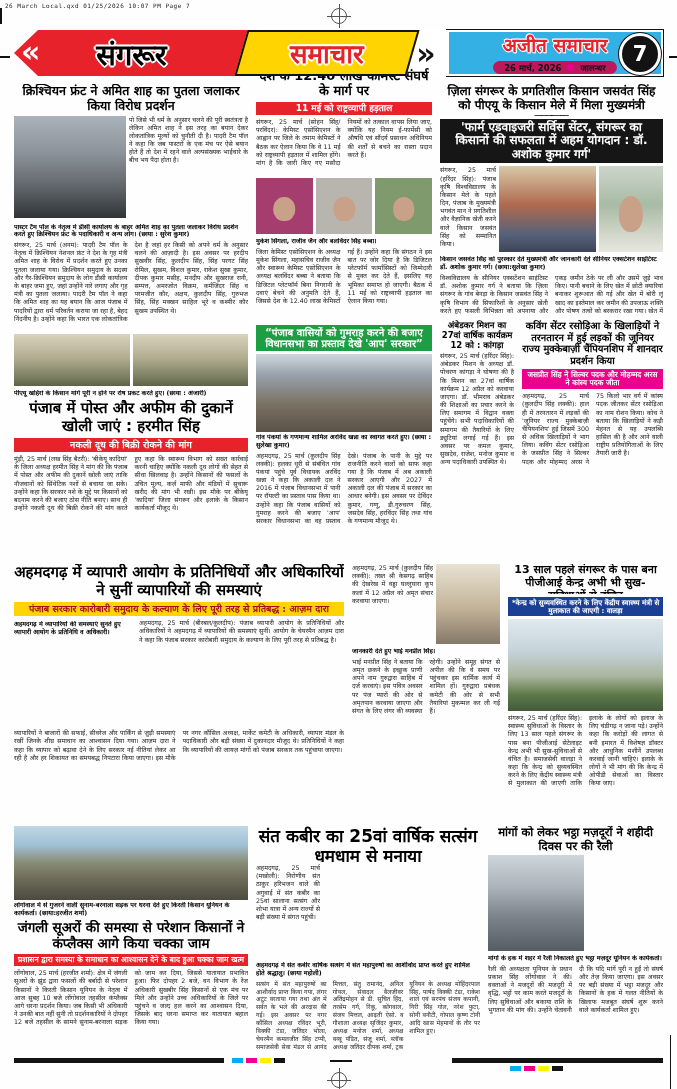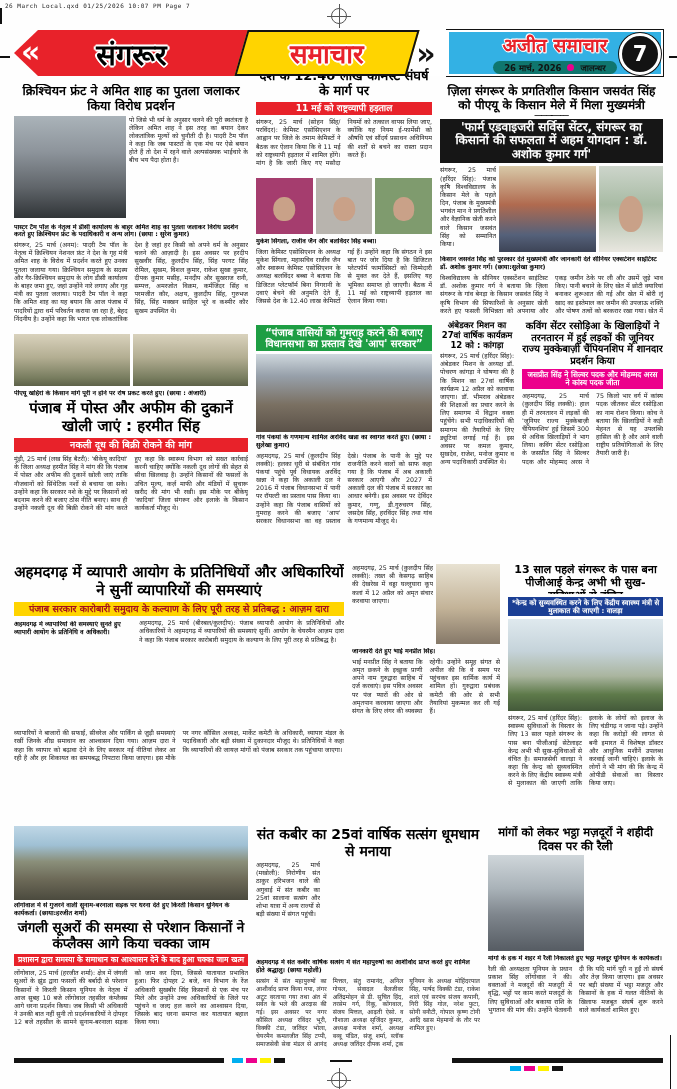--- a/index.html
+++ b/index.html
@@ -22,21 +22,21 @@
   .mh-yellow{flex:0 0 168px;background:#ffd400;border:2px solid #131313;transform:skewX(-16deg);
              margin:0 -8px;display:flex;align-items:center;justify-content:center;z-index:1}
   .mh-title{transform:skewX(16deg);font-size:26px;font-weight:bold;color:#e8222a;white-space:nowrap;
       text-shadow:-2px 0 #fff,2px 0 #fff,0 -2px #fff,0 2px #fff,-1px -1px #fff,1px 1px #fff,-1px 1px #fff,1px -1px #fff}
   .mh-arrows{flex:0 0 42px;display:flex;align-items:center;justify-content:center;
              font-size:30px;font-weight:bold;color:#131313;background:#fff;z-index:0}
   .mh-blue{flex:1;background:#33b1e4;display:flex;flex-direction:column;align-items:center;
            justify-content:center;gap:3px;border:2px solid #fff;outline:1px solid #131313}
   .mh-brand{font-size:19px;font-weight:bold;color:#e8222a;white-space:nowrap;
       text-shadow:-1px 0 #fff,1px 0 #fff,0 -1px #fff,0 1px #fff,1px 1px #fff,-1px -1px #fff}
-  .mh-datebar{background:#0f766e;border-radius:9px;padding:1px 11px;display:flex;align-items:center;gap:6px;
+  .mh-datebar{background:#be185d;border-radius:9px;padding:1px 11px;display:flex;align-items:center;gap:6px;
               font-size:8.5px;font-weight:bold;color:#111;white-space:nowrap}
   .mh-dot{width:7px;height:7px;border-radius:50%;background:#ec008c}
   .mh-circle{position:absolute;right:2px;top:3px;width:36px;height:36px;border-radius:50%;background:#131313;
              border:3px solid #fff;box-shadow:0 0 0 1px #131313;color:#fff;font-size:21px;font-weight:bold;
              display:flex;align-items:center;justify-content:center;z-index:2}
   
   .art{position:absolute;display:flex;flex-direction:column;overflow:hidden}
   .hl{font-weight:bold;color:#000;text-align:center;line-height:1.18;margin:0 0 2px;overflow:hidden}
   .bar{color:#fff;font-weight:bold;text-align:center;padding:1.5px 3px;margin:1px 0 3px;line-height:1.15;overflow:hidden}
   .bar-red{background:#e8222a}
@@ -216,21 +216,21 @@
 
 <section class="art" id="artK">
   <div class="ph ph-road" style="height:74px"></div>
   <div class="cap" style="max-height:18px">लोंगोवाल में से गुजरने वाली सुनाम-बरनाला सड़क पर धरना देते हुए किरती किसान यूनियन के कार्यकर्ता। (छाया:हरजीत शर्मा)</div>
   <h2 class="hl" style="font-size:13.5px;max-height:38px">जंगली सूअरों की समस्या से परेशान किसानों ने कंप्लैक्स आगे किया चक्का जाम</h2>
   <div class="bar bar-red" style="font-size:7.6px">प्रशासन द्वारा समस्या के समाधान का आश्वासन देने के बाद हुआ चक्का जाम खत्म</div>
   <div class="body cols2 grow">लोंगोवाल, 25 मार्च (हरजीत शर्मा): क्षेत्र में जंगली सूअरों के झुंड द्वारा फसलों की बर्बादी से परेशान किसानों ने किरती किसान यूनियन के नेतृत्व में आज सुबह 10 बजे लोंगोवाल तहसील कंप्लैक्स आगे धरना प्रदर्शन किया। जब किसी भी अधिकारी ने उनकी बात नहीं सुनी तो प्रदर्शनकारियों ने दोपहर 12 बजे तहसील के सामने सुनाम-बरनाला सड़क को जाम कर दिया, जिससे यातायात प्रभावित हुआ। फिर दोपहर 2 बजे, वन विभाग के रेंज अधिकारी सुखबीर सिंह किसानों से एक मंच पर मिले और उन्होंने उच्च अधिकारियों के जिले पर पहुंचने व जल्द हल करने का आश्वासन दिया, जिसके बाद धरना समाप्त कर यातायात बहाल किया गया।</div>
 </section>
 
 <section class="art" id="artL">
-  <h2 class="hl" style="font-size:14px;max-height:36px">संत कबीर का 25वां वार्षिक सत्संग धूमधाम से मनाया</h2>
+  <h2 class="hl" style="font-size:17px;max-height:36px">संत कबीर का 25वां वार्षिक सत्संग धूमधाम से मनाया</h2>
   <div class="row" style="height:94px">
     <div class="body" style="width:64px">अहमदगढ़, 25 मार्च (मखोली): निरोणीय संत ठाकुर हरिभजन वाले की अगुवाई में संत कबीर का 25वां सालाना सत्संग और शोभा यात्रा में अन्य राज्यों से बड़ी संख्या में संगत पहुंची।</div>
     <div class="ph ph-kabir tcol"></div>
   </div>
   <div class="cap" style="max-height:18px">अहमदगढ़ में संत कबीर वार्षिक सत्संग में संत महापुरुषों का आशीर्वाद प्राप्त करते हुए शामिल होते श्रद्धालु। (छाया महोली)</div>
   <div class="body cols3 grow" style="font-size:6.1px">सत्संग में संत महापुरुषों का आशीर्वाद प्राप्त किया गया, लंगर अटूट वरताया गया तथा अंत में सर्बत के भले की अरदास की गई। इस अवसर पर नगर कौंसिल अध्यक्ष रविंदर भूरी, विक्की टंडा, जतिंदर भोला, चेयरमैन कमलजीत सिंह टप्पी, समाजसेवी सेवा मंडल से आनंद मित्तल, संतु रामानंद, अनिल गोयल, सेवादल बैलजीवर अतिंद्रमोहन से डी. सुचित हिंद, तरसेम गर्ग, रिंकू, कोंगवाल, संजय मित्तल, आढ़ती ऐसो. व गौशाला अध्यक्ष सृजिंदर कुमार, अध्यक्ष मनोज शर्मा, अध्यक्ष बब्बू पंडित, संजू शर्मा, ब्लॉक अध्यक्ष जतिंदर दीपक शर्मा, ट्रक यूनियन के अध्यक्ष मोहिंदरपाल सिंह, पार्षद विक्की टंडा, राकेश शाले एवं सरपंच संजय कपानी, गिरी सिंह गोल, नरेश फुटा, सोनी बनौटी, गोपाल कृष्ण टोनी आदि खास मेहमानों के तौर पर शामिल हुए।</div>
 </section>
 
 <section class="art" id="artM">
   <h2 class="hl" style="font-size:11.5px;max-height:32px">मांगों को लेकर भट्ठा मज़दूरों ने शहीदी दिवस पर की रैली</h2>

